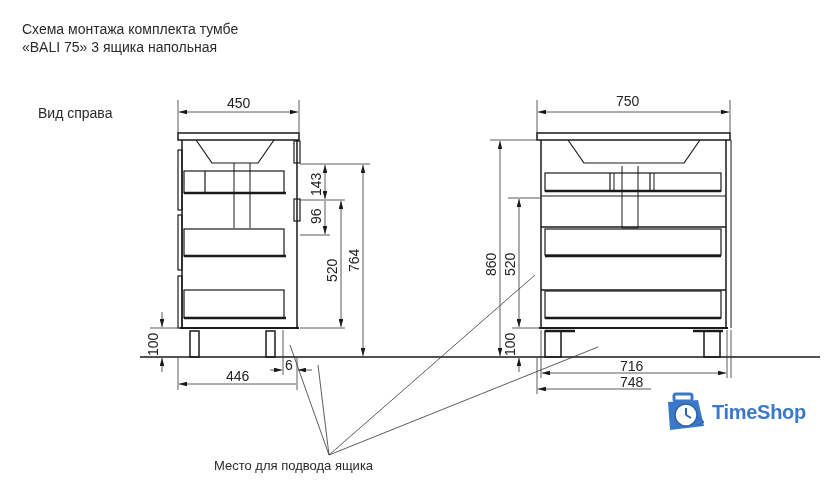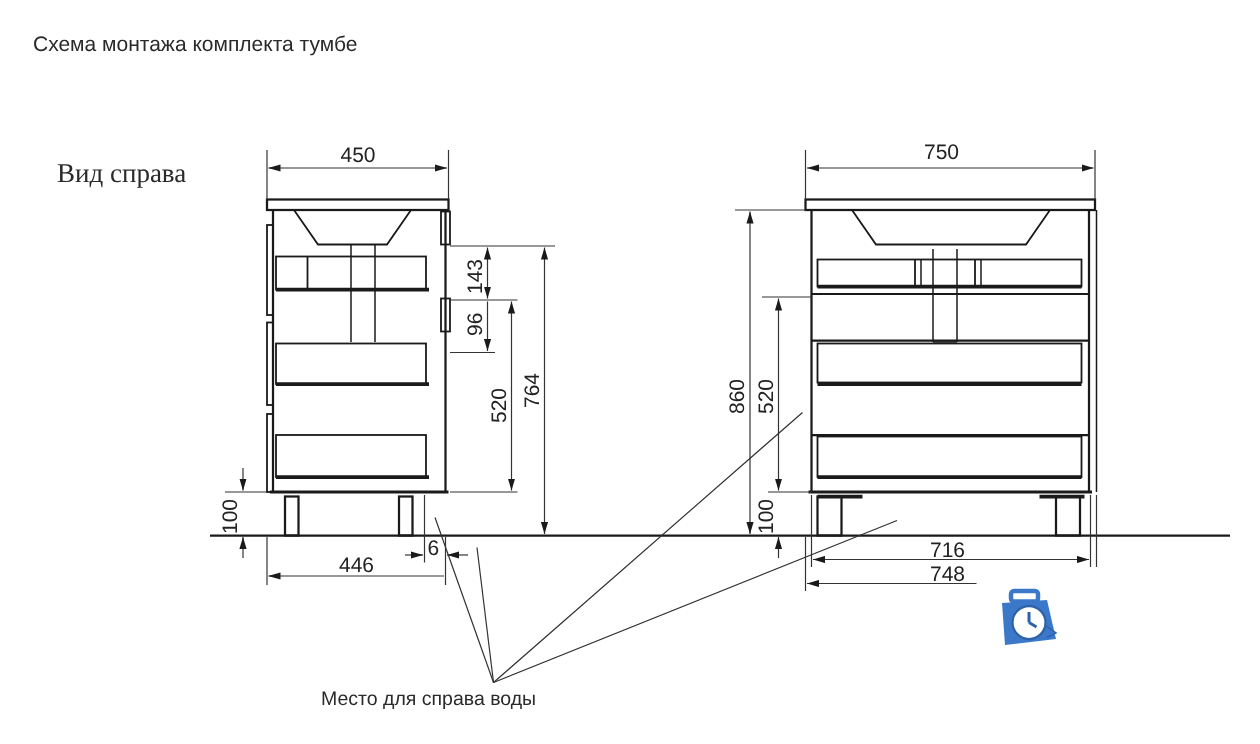--- a/index.html
+++ b/index.html
@@ -1,31 +1,32 @@
 <!DOCTYPE html>
 <html><head>
 <meta charset="utf-8">
 <style>
   html, body { margin: 0; padding: 0; background: #ffffff; }
   body { width: 840px; height: 496px; position: relative; overflow: hidden;
          font-family: "Liberation Sans", sans-serif; color: #222; }
   .title { position: absolute; left: 22px; top: 20px; font-size: 14px; line-height: 18px; color: #2a2a2a; }
   .title div { white-space: nowrap; }
-  .view-label { position: absolute; left: 38px; top: 105px; font-size: 18px; color: #2a2a2a; font-family: Liberation Serif, serif; }
+  .view-label { position: absolute; left: 38px; top: 105px; font-size: 14px; color: #2a2a2a; }
   .caption { position: absolute; left: 214px; top: 458px; font-size: 13px; color: #2a2a2a; }
   svg.drawing { position: absolute; left: 0; top: 0; }
   .dim { font-family: "Liberation Sans", sans-serif; font-size: 14px; fill: #222; }
   .logo { position: absolute; left: 664px; top: 392px; display: flex; align-items: center; }
   .logo-text { font-family: "Liberation Sans", sans-serif; font-size: 20px; font-weight: bold; color: #3b78c9; margin-left: 4px; letter-spacing: -0.3px; }
 </style>
 </head>
 <body>
 
 <div class="title">
   <div>Схема монтажа комплекта тумбе</div>
+  <div>«BALI 75» 3 ящика напольная</div>
 </div>
 
 <div class="view-label">Вид справа</div>
 
 <svg class="drawing" width="840" height="496" viewBox="0 0 840 496">
   <defs>
     <marker id="arr" viewBox="0 0 10 6" refX="10" refY="3" markerWidth="10" markerHeight="6" orient="auto-start-reverse">
       <path d="M0,0 L10,3 L0,6 z" fill="#1a1a1a"></path>
     </marker>
   </defs>
@@ -162,24 +163,25 @@
   <text class="dim" x="620" y="387">748</text>
 
   <g stroke="#333" stroke-width="0.8">
     <line x1="329" y1="455" x2="290" y2="345"></line>
     <line x1="329" y1="455" x2="318" y2="365"></line>
     <line x1="329" y1="455" x2="535" y2="275"></line>
     <line x1="329" y1="455" x2="598" y2="347"></line>
   </g>
 </svg>
 
-<div class="caption">Место для справа воды</div>
+<div class="caption">Место для подвода ящика</div>
 
 <div class="logo">
   <svg width="44" height="40" viewBox="0 0 44 40">
     <rect x="10" y="2" width="18" height="7" rx="2" fill="none" stroke="#3b78c9" stroke-width="3"></rect>
     <path d="M4,10 L34,8 L40,34 L6,38 Z" fill="#3b78c9"></path>
     <circle cx="22" cy="23" r="11" fill="#ffffff" stroke="#2e62a8" stroke-width="1.5"></circle>
     <line x1="22" y1="23" x2="22" y2="16" stroke="#2e62a8" stroke-width="2"></line>
     <line x1="22" y1="23" x2="27" y2="26" stroke="#2e62a8" stroke-width="2"></line>
     <path d="M33,25 L40,30 L34,33" fill="#3b78c9" stroke="#2e62a8" stroke-width="1"></path>
   </svg>
+  <span class="logo-text">TimeShop</span>
 </div>
 
 </body></html>

